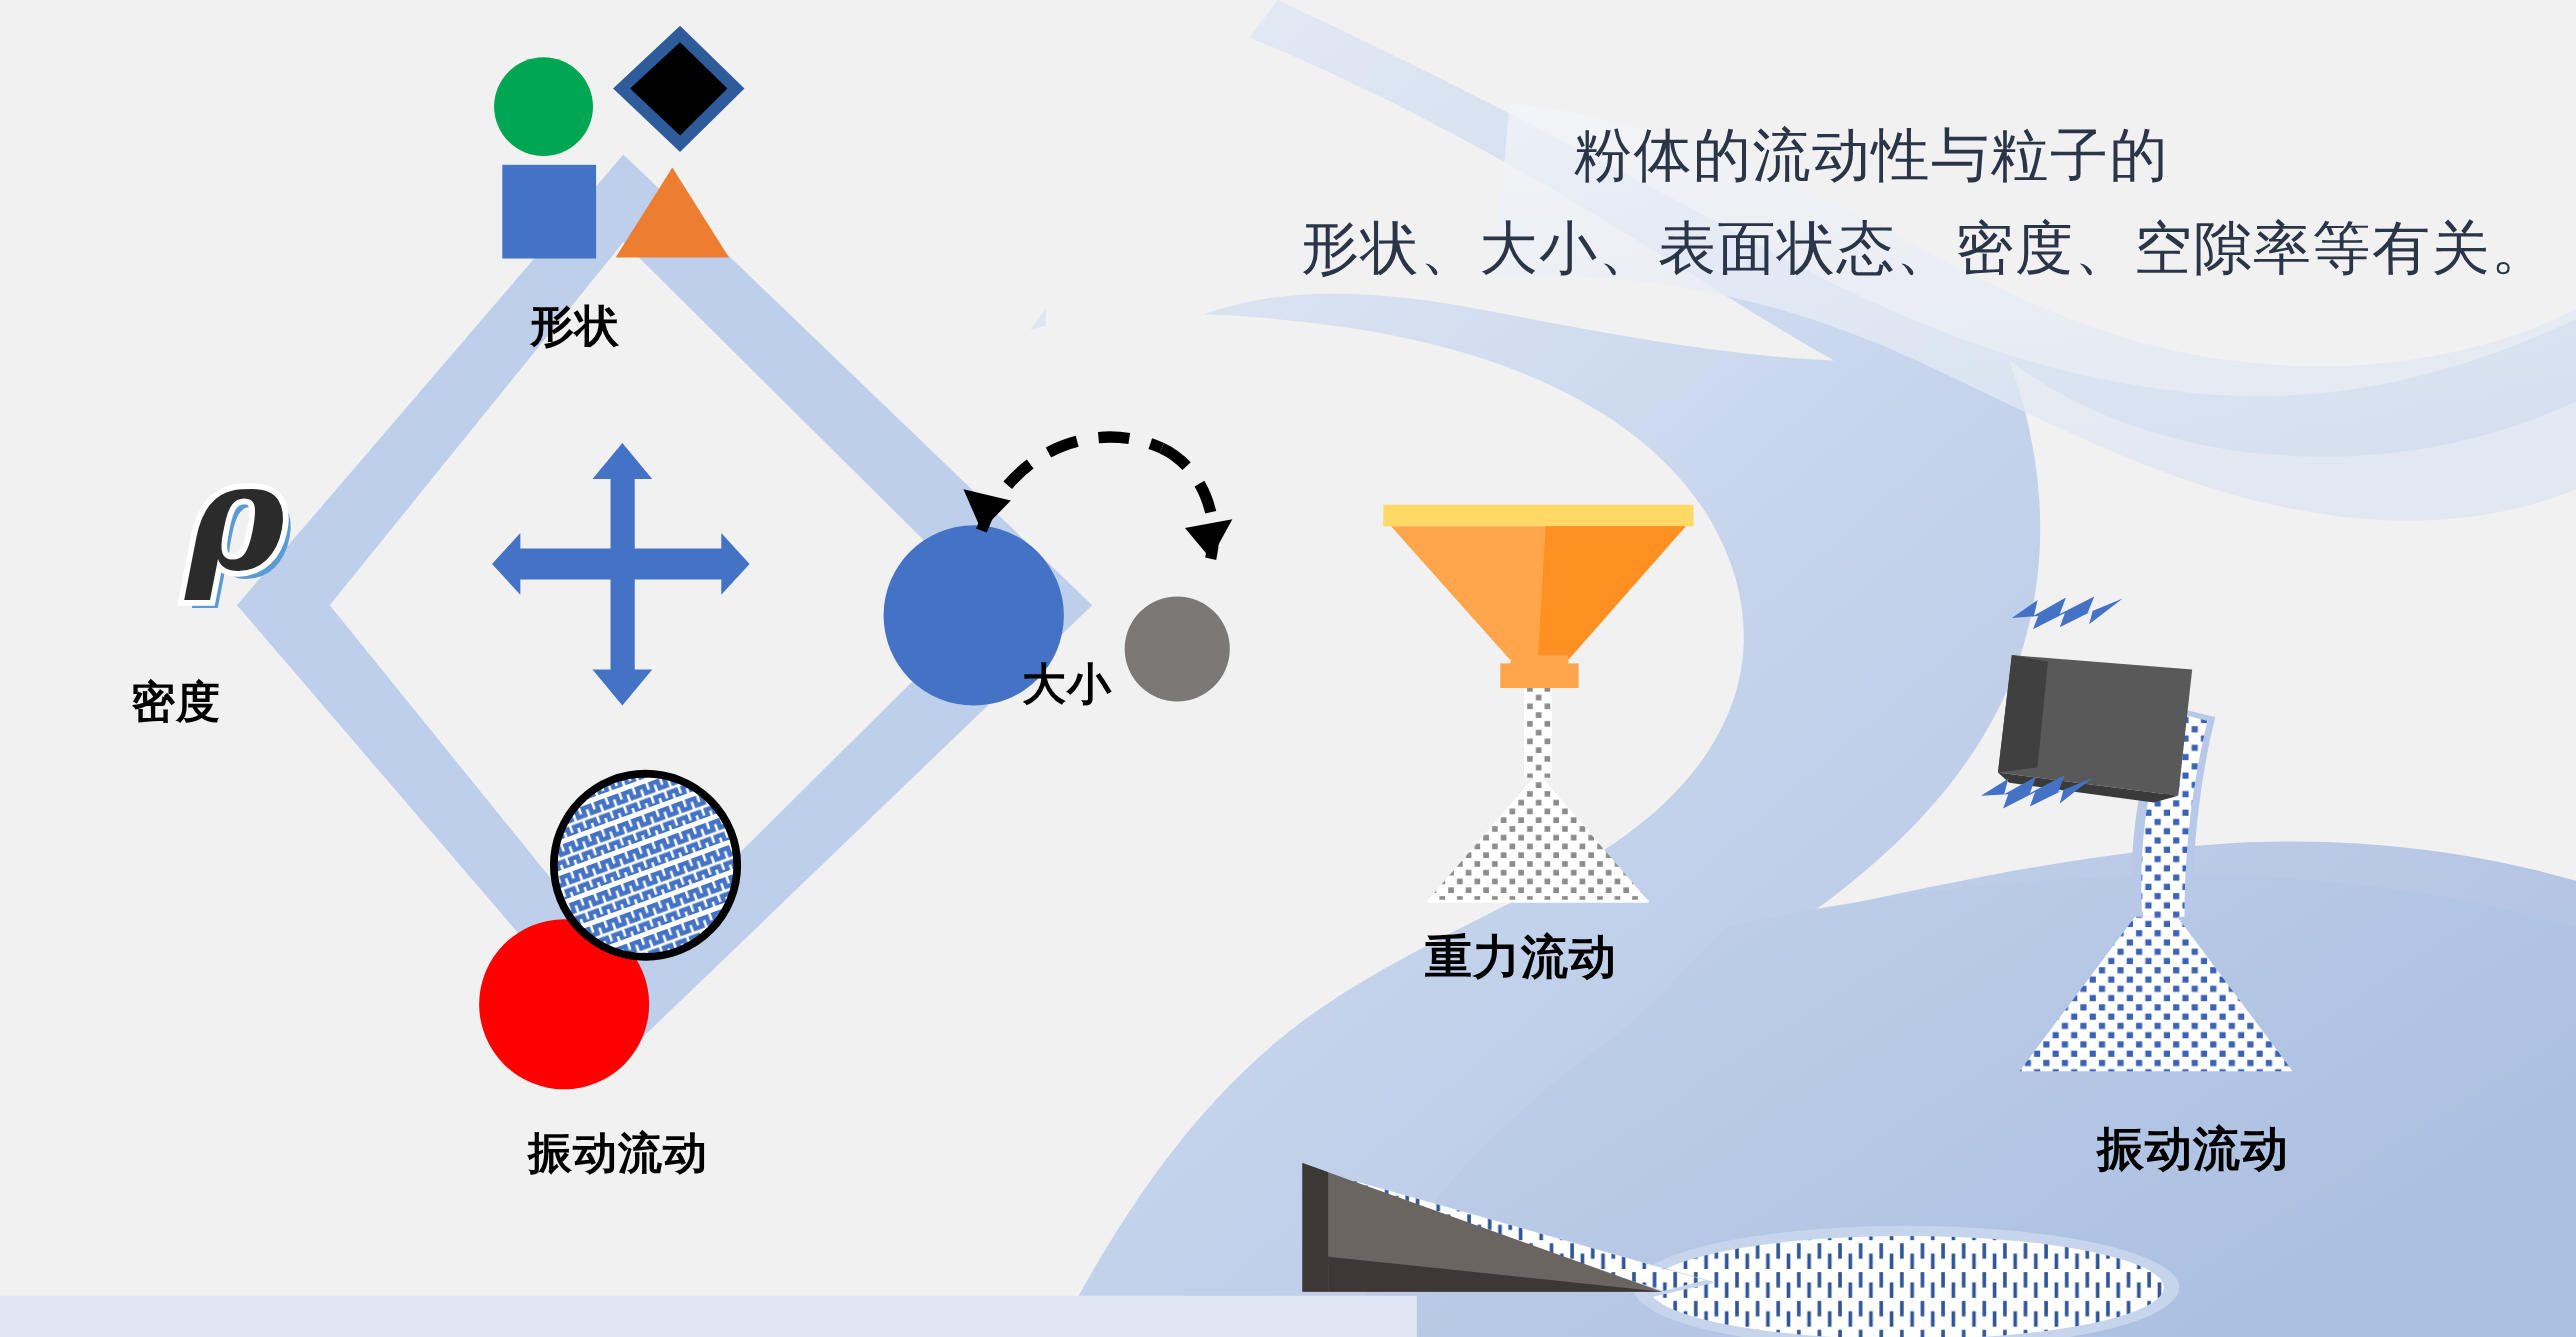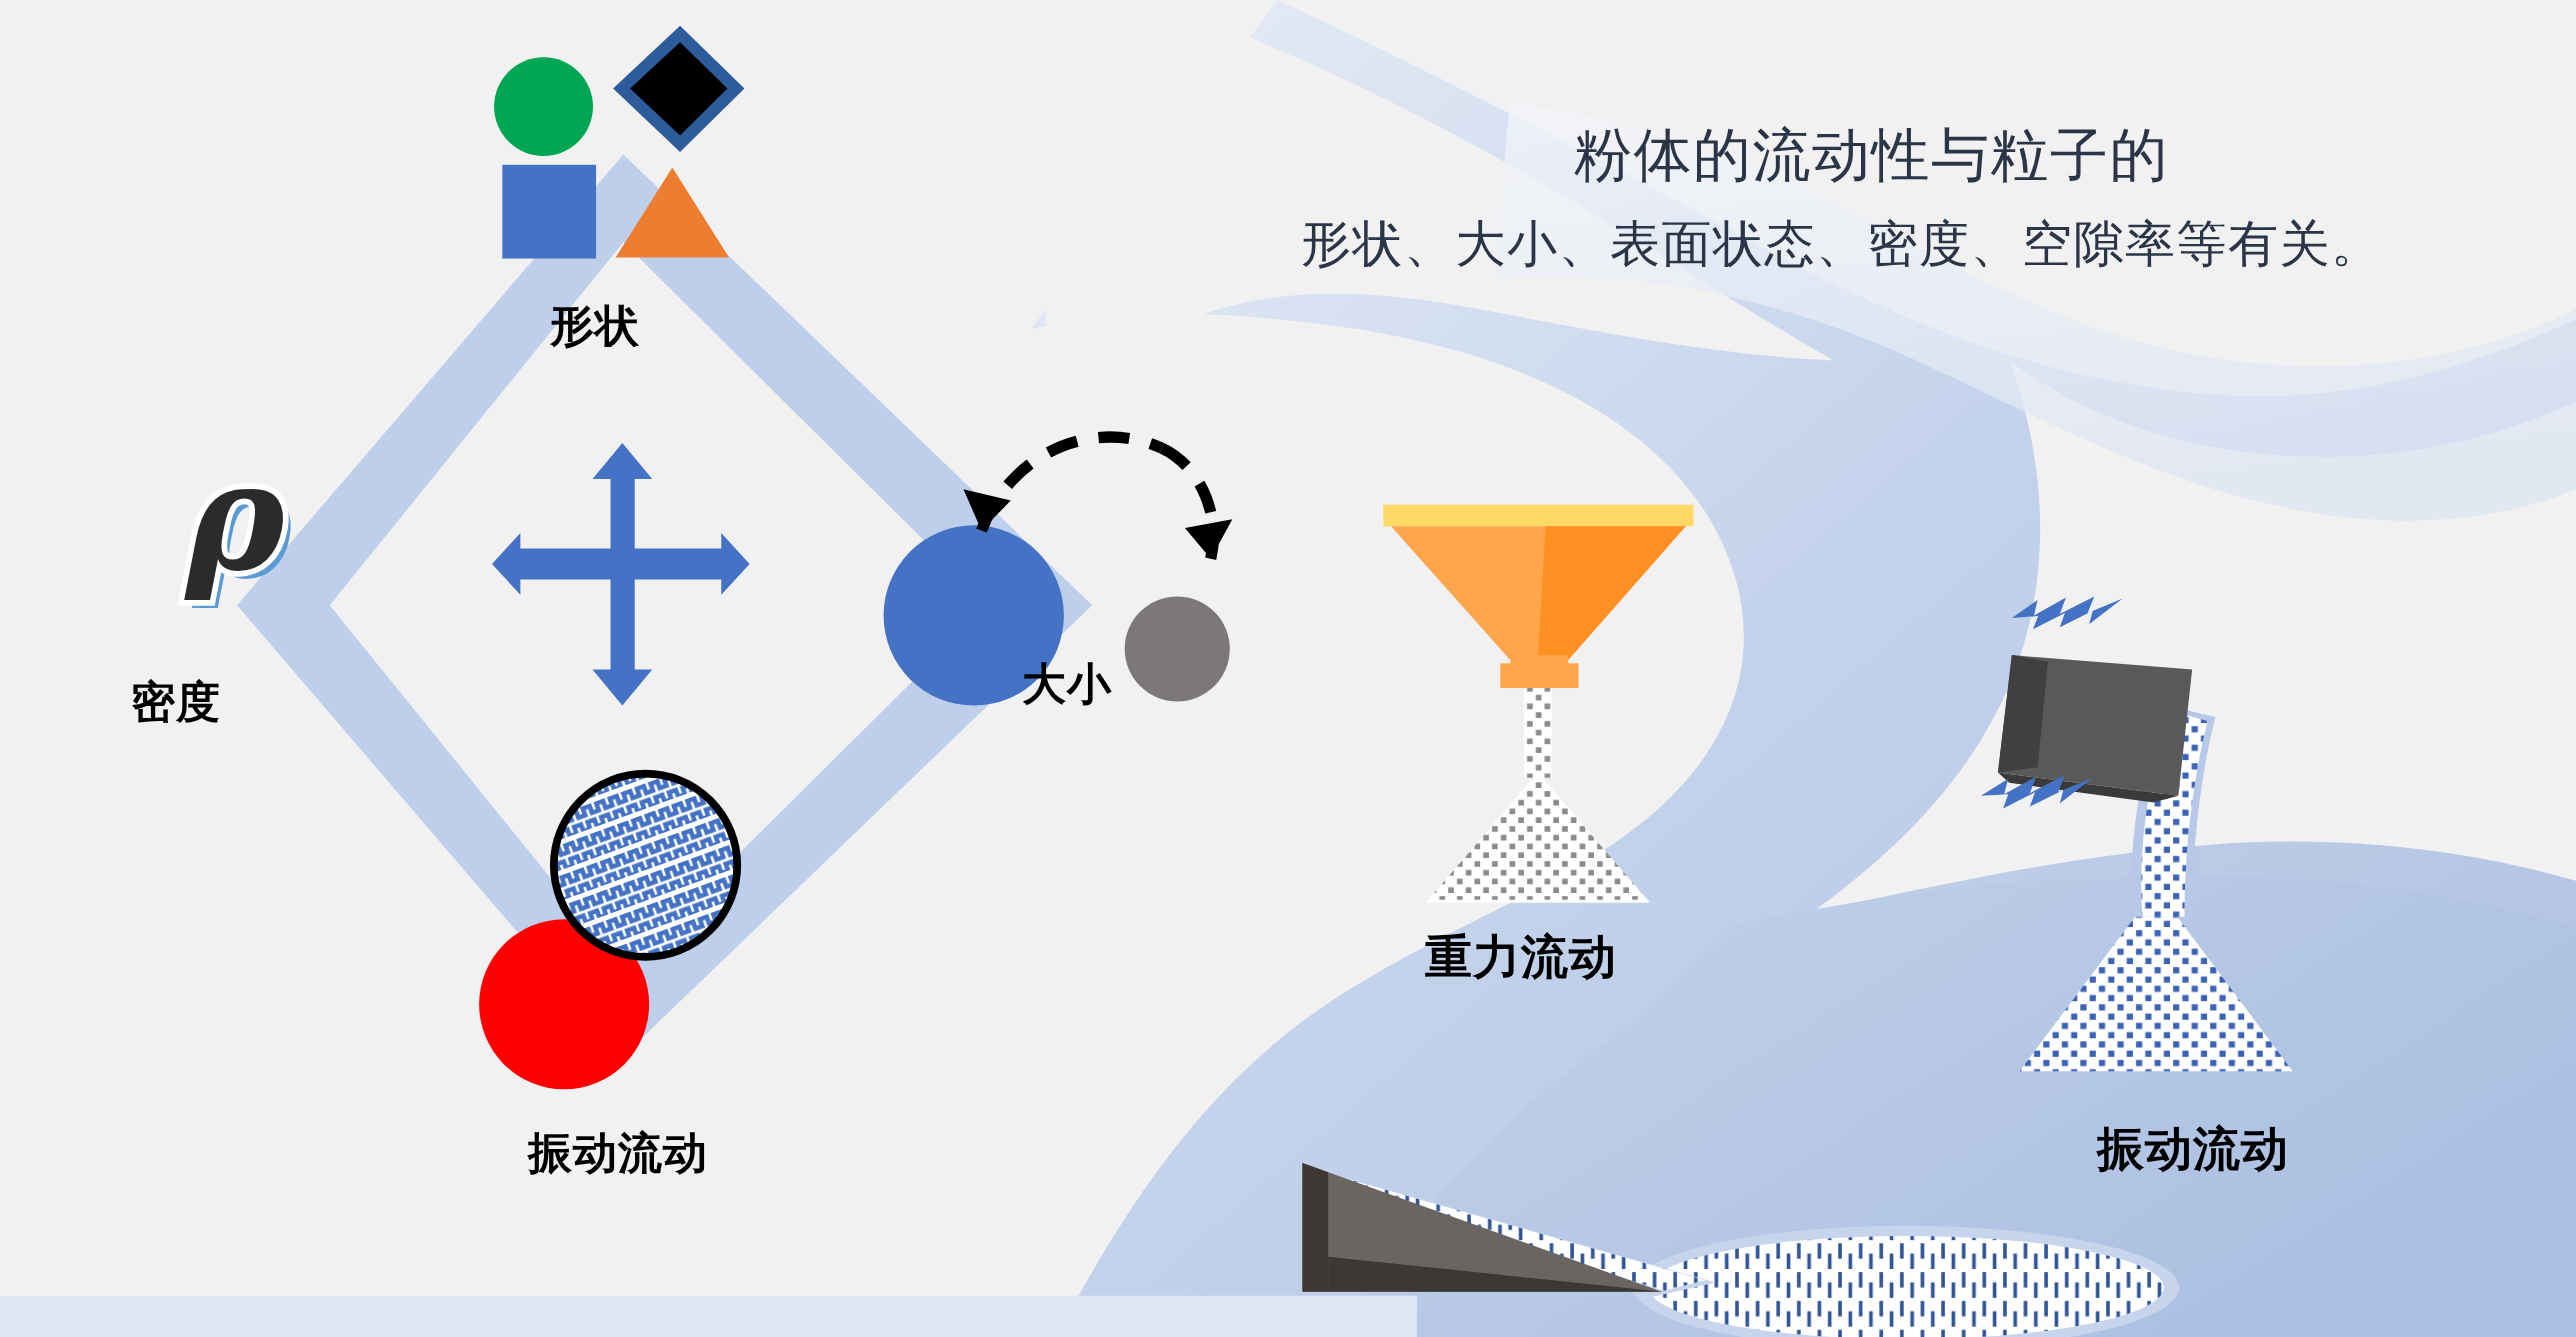--- a/index.html
+++ b/index.html
@@ -41,21 +41,21 @@
     font-family: "DejaVu Sans", "Liberation Sans", sans-serif;
     font-weight: normal;
     color: #2b3548;
     white-space: nowrap;
     line-height: 1;
     text-align: center;
   }
   .node-label { font-size: 44px; letter-spacing: 1px; }
   .flow-label { font-size: 47px; letter-spacing: 1px; text-align: center; }
   .title-1 { font-size: 58px; letter-spacing: 1.5px; }
-  .title-2 { font-size: 50px; letter-spacing: 1.5px; }
+  .title-2 { font-size: 58px; letter-spacing: 1.5px; }
 </style>
 </head>
 <body>
 
 <div id="stage">
 
   <svg class="layer" viewBox="0 0 5000 2596" preserveAspectRatio="none">
     <defs>
       <linearGradient id="wgrad1" x1="0" y1="0" x2="1" y2="1">
         <stop offset="0%" stop-color="#e8edf6"></stop>
@@ -252,21 +252,21 @@
       <path d="M 2528 2258 L 3226 2508 L 2528 2508 Z" fill="#6b6561"></path>
       <path d="M 2528 2258 L 2578 2276 L 2578 2508 L 2528 2508 Z" fill="#3d3835"></path>
       <path d="M 2578 2440 L 3226 2508 L 2578 2508 Z" fill="#3d3835"></path>
     </g>
   </svg>
 
   <div class="title-line title-1" style="left:1574px; top:126px;">粉体的流动性与粒子的</div>
 
   <div class="title-line title-2" style="left:1301px; top:219px;">形状、大小、表面状态、密度、空隙率等有关。</div>
 
-  <div class="lbl node-label" style="left:550px; top:304px;text-align:right;">形状</div>
+  <div class="lbl node-label" style="left:530px; top:304px;text-align:right;">形状</div>
 
   <div class="lbl node-label" style="left:131px; top:680px;">密度</div>
 
   <div class="lbl node-label" style="left:1022px; top:662px;">大小</div>
 
   <div class="lbl node-label" style="left:528px; top:1131px;">振动流动</div>
 
   <div class="lbl flow-label" style="left:1425px; top:933px;">重力流动</div>
 
   <div class="lbl flow-label" style="left:2097px; top:1105px;margin-top:20px;">振动流动</div>

